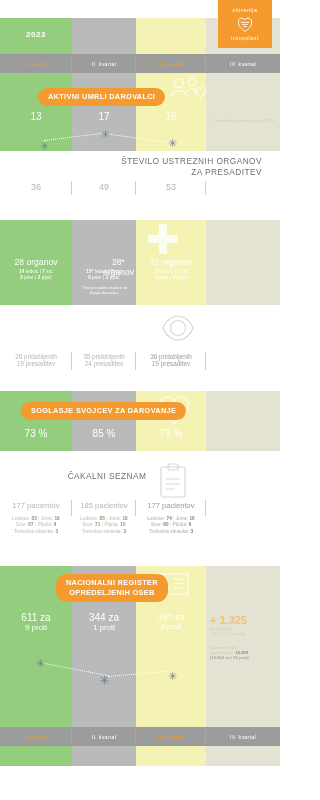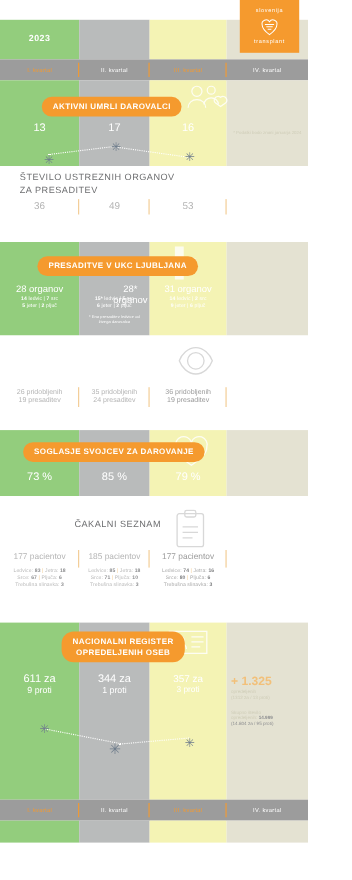--- a/index.html
+++ b/index.html
@@ -71,21 +71,21 @@
   .numrow { position: absolute; left: 0; width: 280px; display: flex; }
   .numrow .cell { text-align: center; position: relative; }
   .cell.w1 { width: 72px; } .cell.w2 { width: 64px; }
   .cell.w3 { width: 70px; } .cell.w4 { width: 74px; }
   .big-white { color: #ffffff; font-size: 10px; }
   .big-grey  { color: #b5b5b5; font-size: 9px; }
 
   
   .sec-title {
     position: absolute; color: #6d6e70; font-size: 8.3px;
-    letter-spacing: .45px; text-align: left; line-height: 11px;
+    letter-spacing: .45px; text-align: right; line-height: 11px;
   }
 
   
   .tickrow { position: absolute; left: 0; width: 280px; height: 100%; }
   .tick { position: absolute; width: 1px; background: #f2c98e; }
 
   
   .detail { font-size: 4.6px; line-height: 6.4px; letter-spacing: .1px; }
   .detail.on-green { color: #ffffff; }
   .detail.on-grey  { color: #ffffff; }
@@ -192,21 +192,20 @@
     <div class="c1"></div>
       <div class="c2"></div>
       <div class="c3"></div>
       <div class="c4"></div>
   </div>
   <div class="icon-out" style="top:222px;left:146px;">
     <svg viewBox="0 0 34 34" width="34" height="34" fill="#ffffff" opacity=".8">
       <path d="M13 2h8v11h11v8H21v11h-8V21H2v-8h11z"></path>
     </svg>
   </div>
-  <div class="pill" style="top:233px;left:34px;">PRESADITVE V UKC LJUBLJANA</div>
 
   <div class="numrow" style="top:257px;">
     <div class="cell w1 big-white" style="font-size:8.6px;">28 organov</div>
     <div class="cell w2 big-white" style="font-size:8.6px;padding-left:29px;">28* organov</div>
     <div class="cell w3 big-white" style="font-size:8.6px;">31 organov</div>
     <div class="cell w4"></div>
   </div>
 
   <div class="numrow" style="top:269px;">
     <div class="cell w1 detail on-green">

